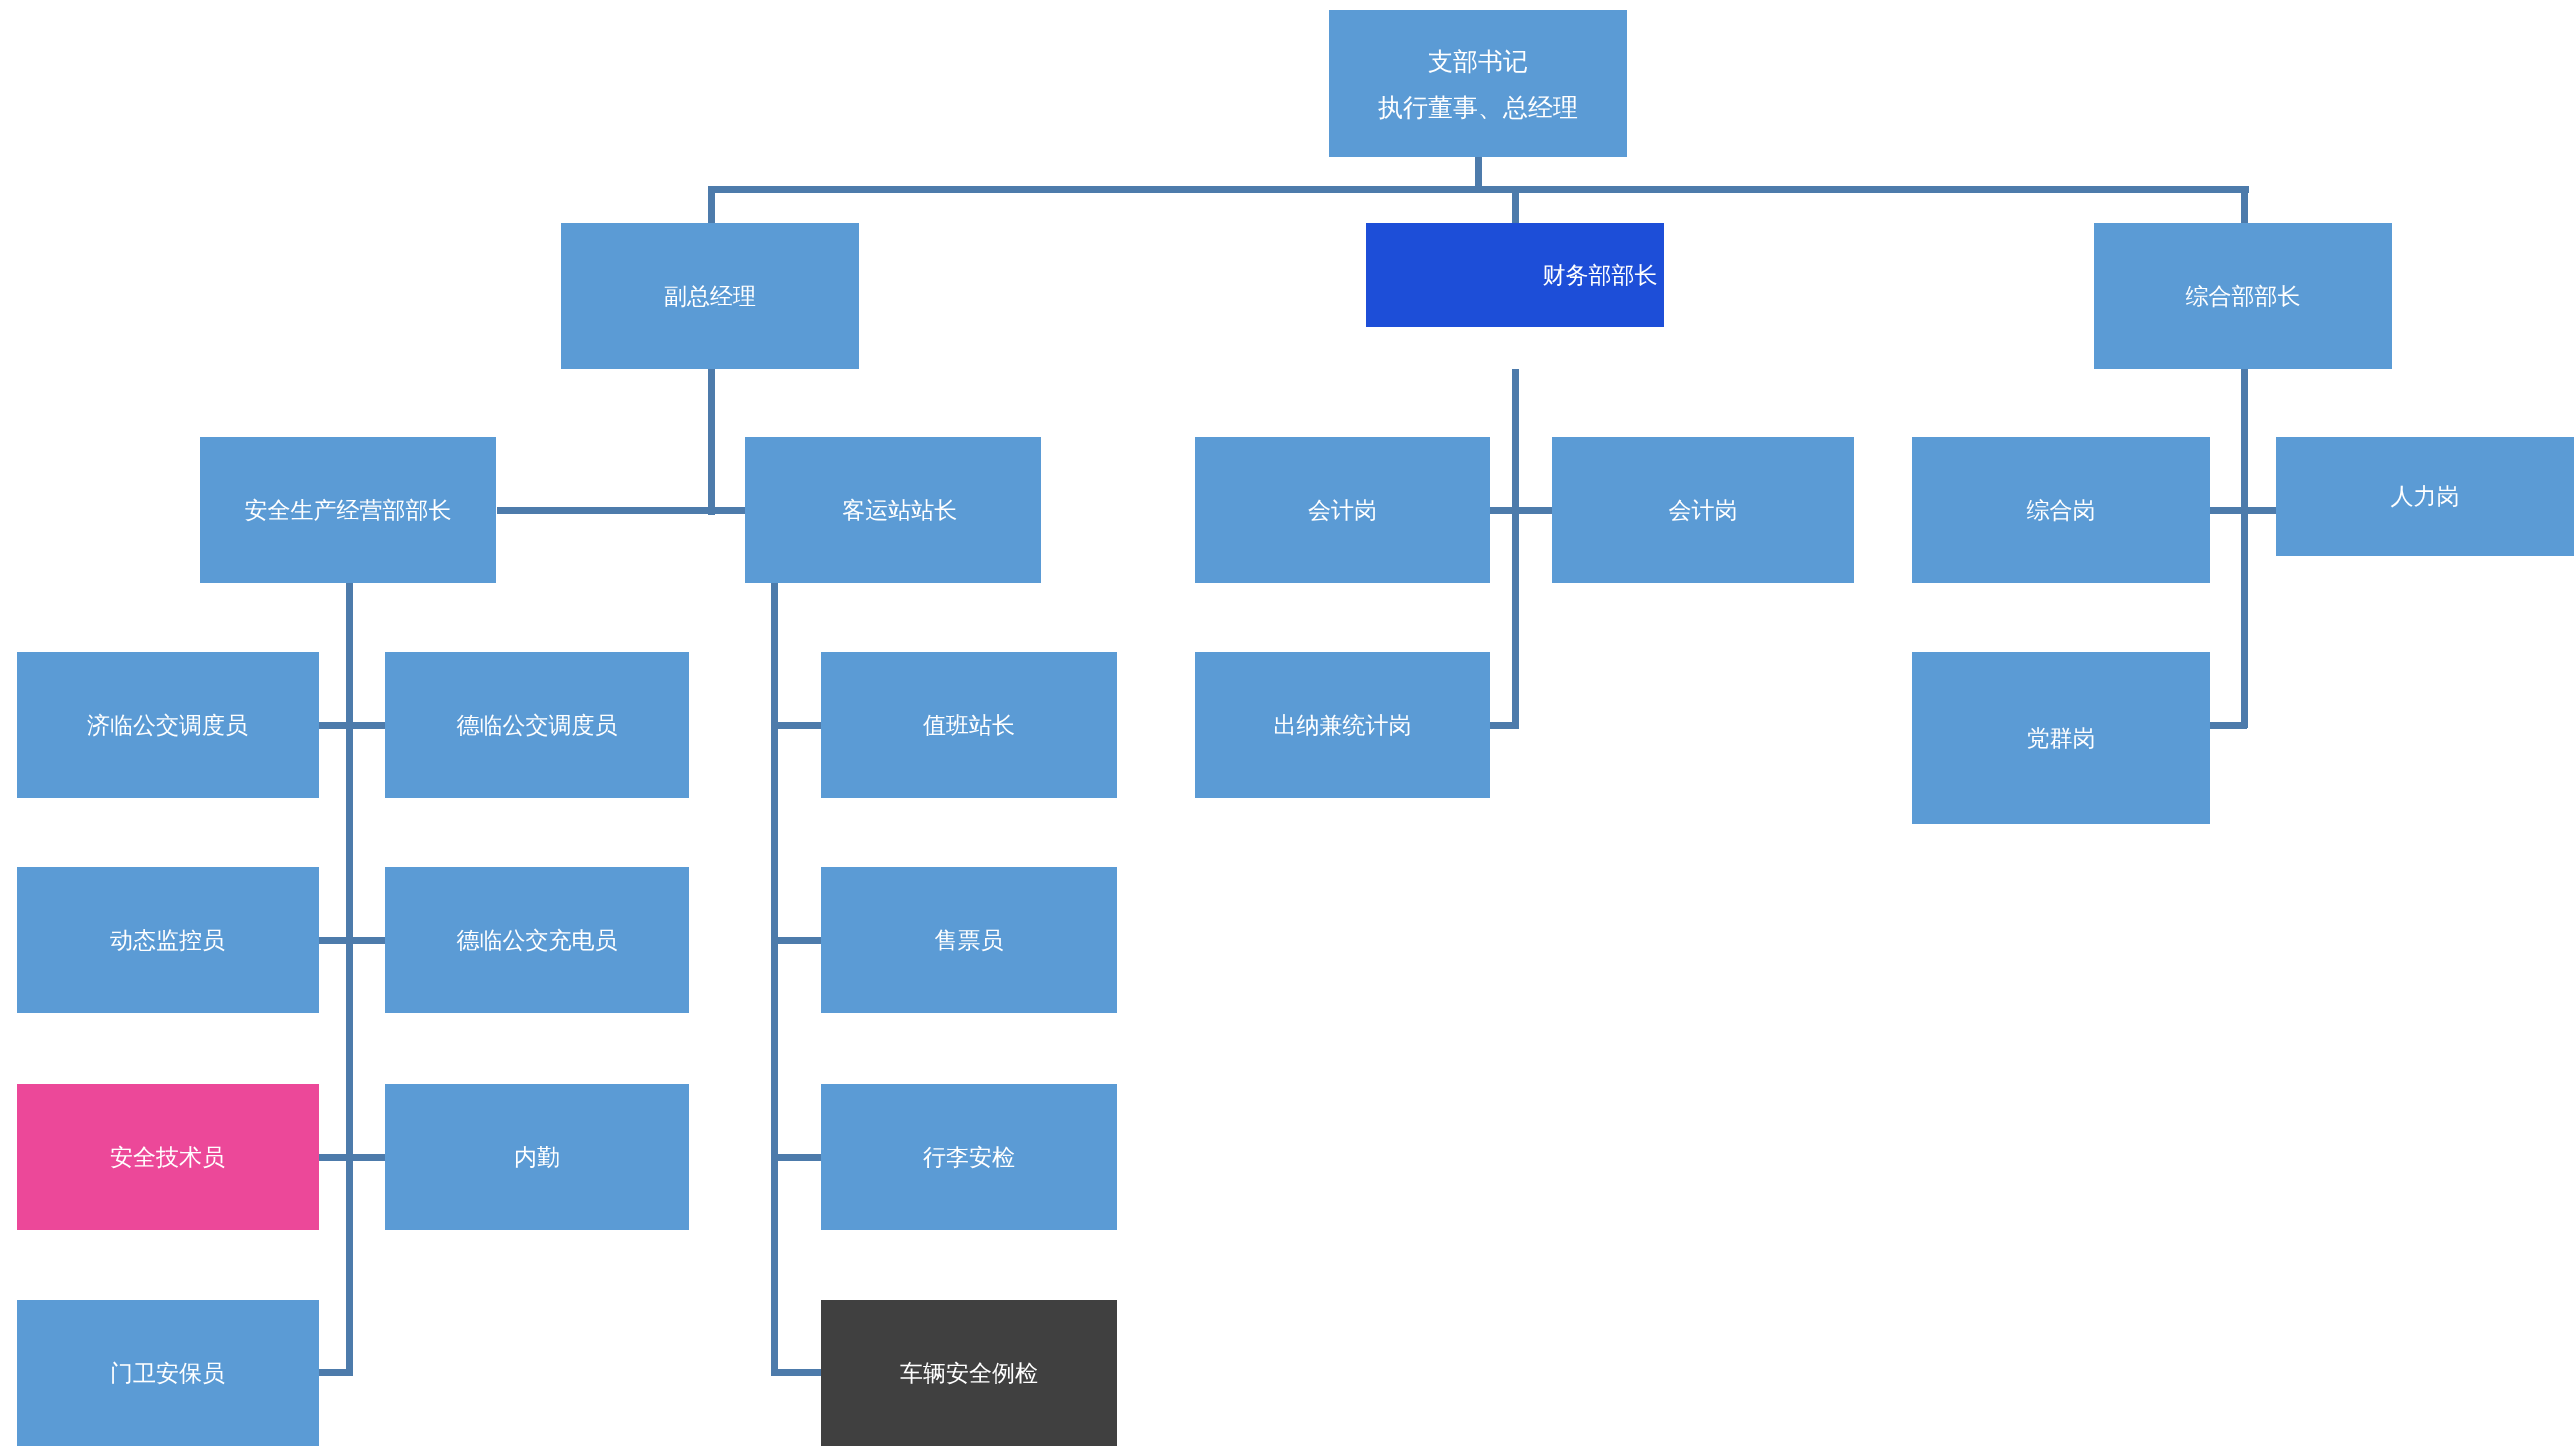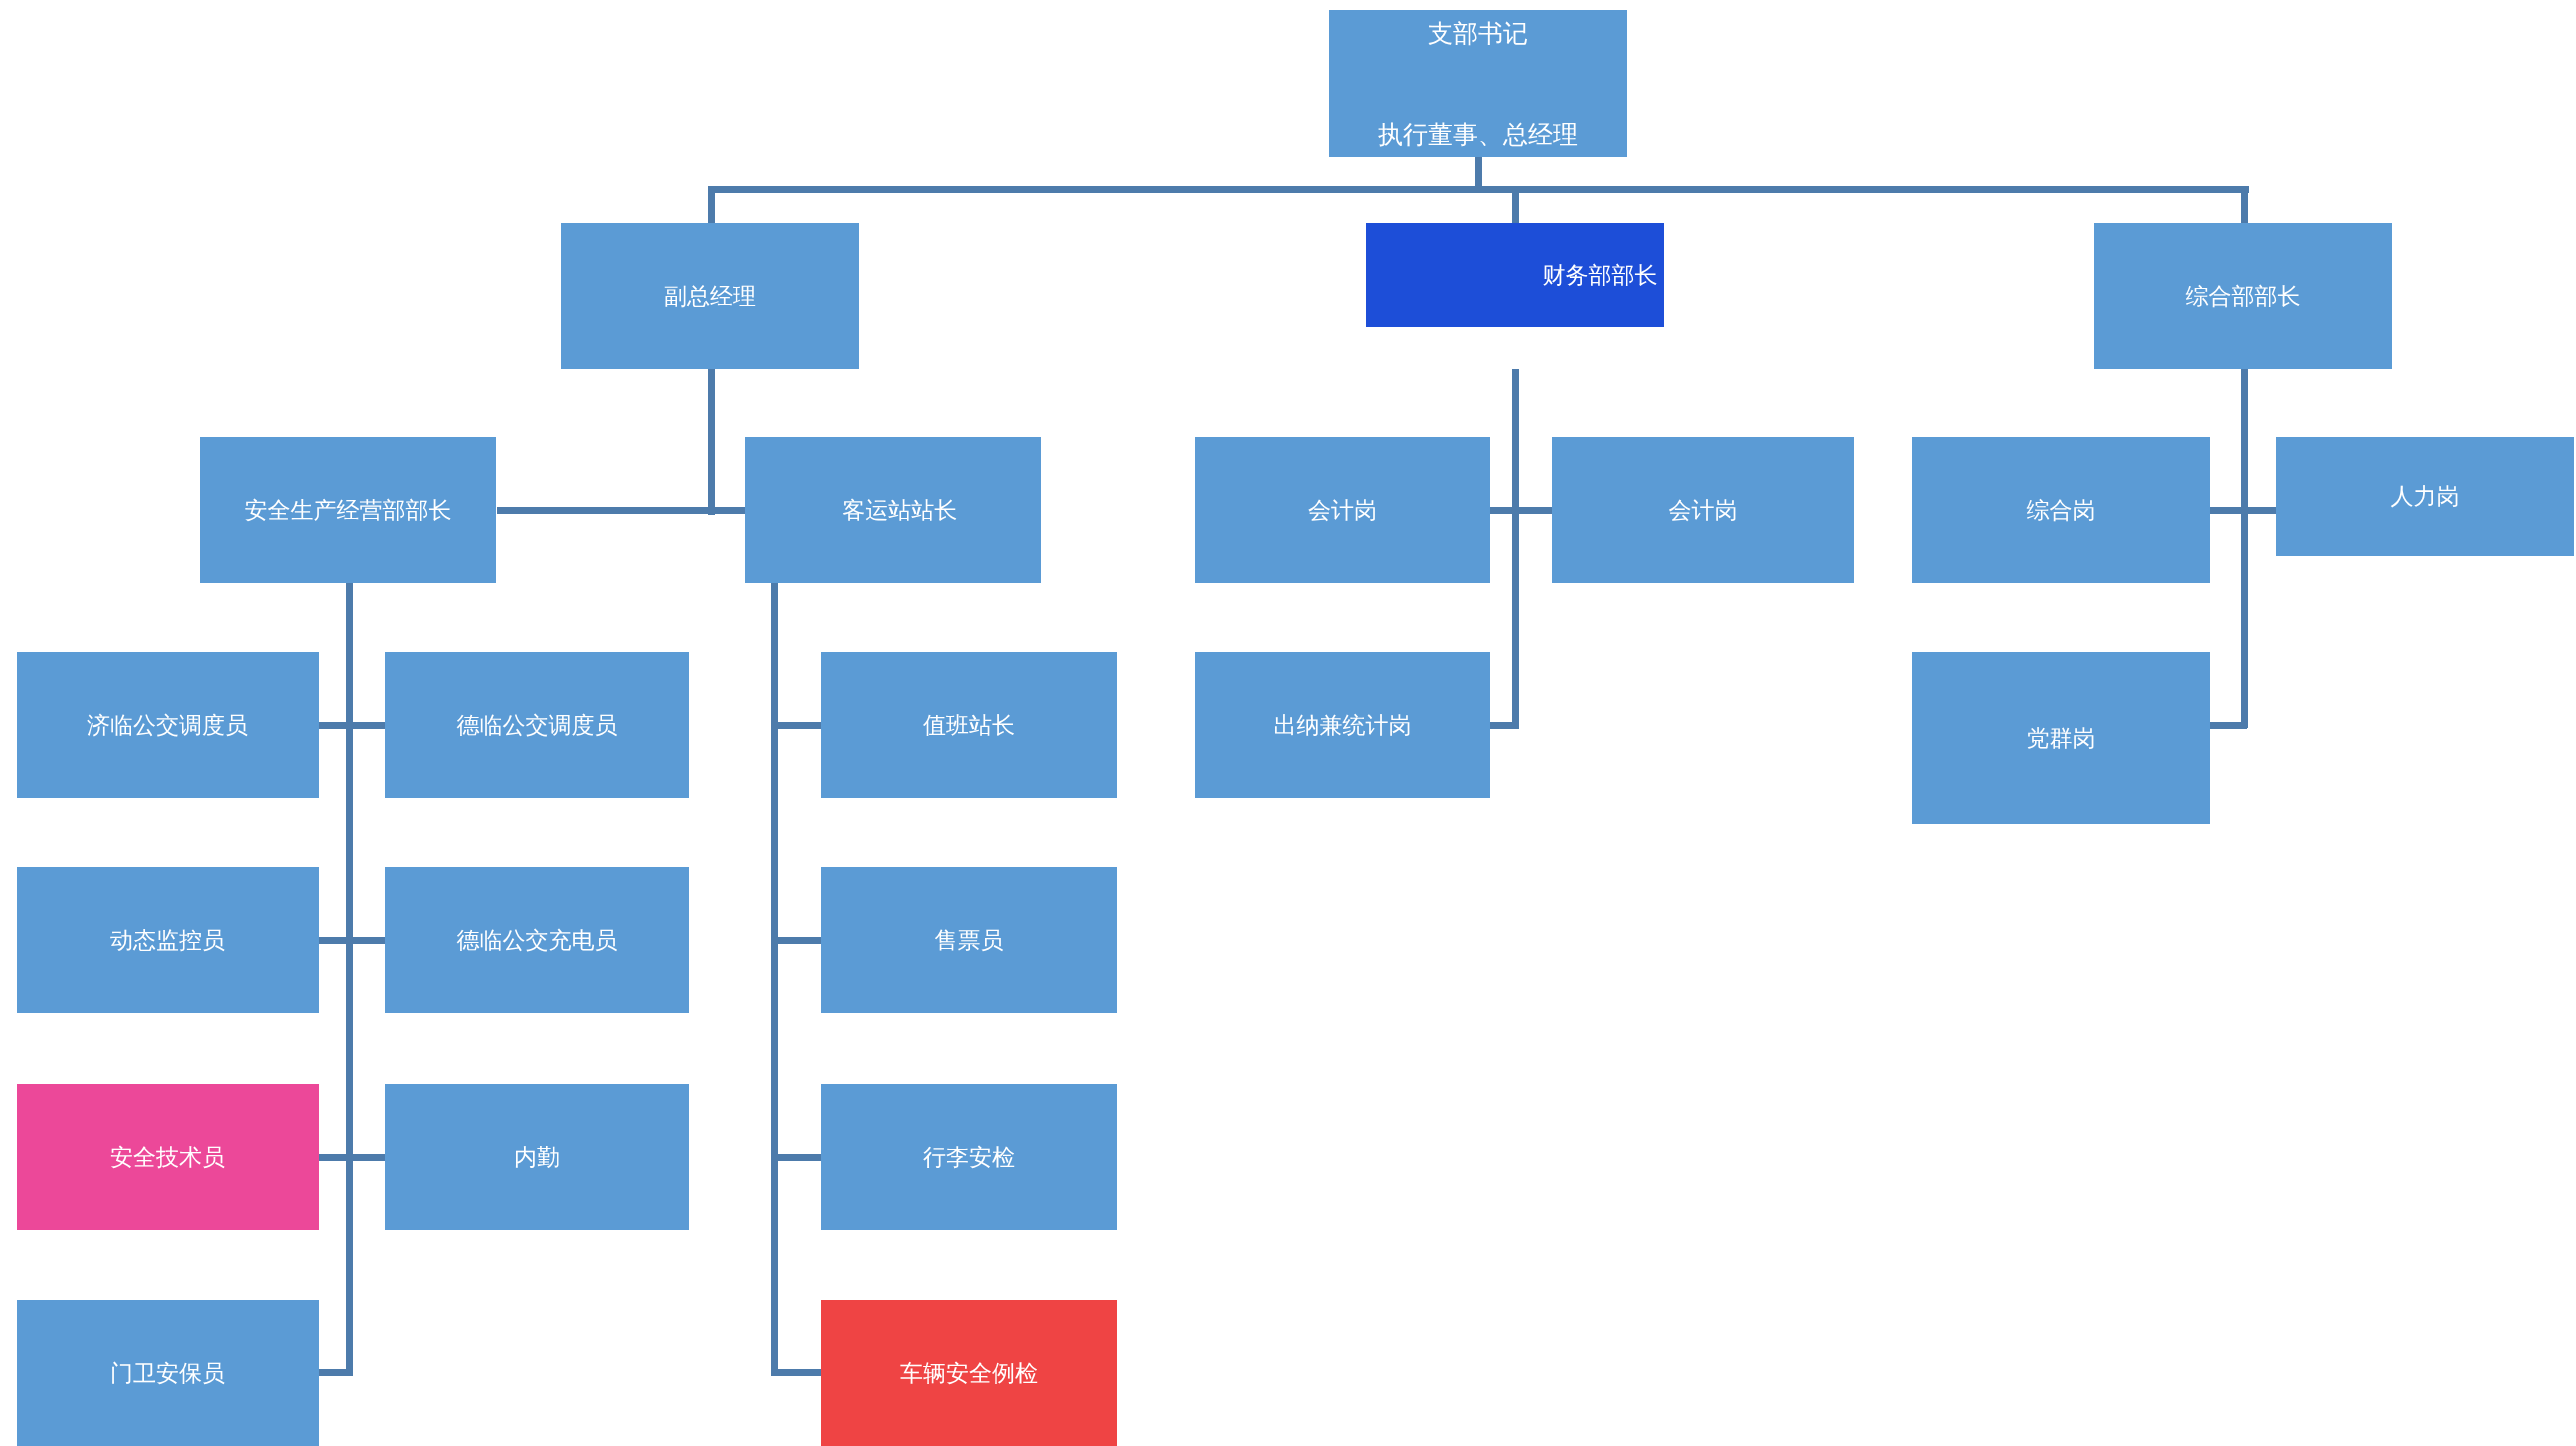--- a/index.html
+++ b/index.html
@@ -27,21 +27,20 @@
     text-align: center;
     font-size: 23px;
     line-height: 47px;
     padding: 0 6.6px;
     word-break: break-all;
   }
   .org-node.small {
     font-size: 25px;
     line-height: 46px;
     padding: 0 5px;
-    justify-content: space-between;
   }
   .org-node .label-line {
     display: block;
   }
   .connector {
     position: absolute;
     background: #4d7bab;
   }
 </style>
 </head>
@@ -134,18 +133,18 @@
       </div>
       <div class="org-node" style="left: 385px; top: 1084px; width: 304px; height: 146px; background: rgb(91, 155, 213); color: rgb(255, 255, 255);">
         <span class="label-line">内勤</span>
       </div>
       <div class="org-node" style="left: 821px; top: 1084px; width: 296px; height: 146px; background: rgb(91, 155, 213); color: rgb(255, 255, 255);">
         <span class="label-line">行李安检</span>
       </div>
       <div class="org-node" style="left: 16.6px; top: 1300px; width: 302px; height: 146px; background: rgb(91, 155, 213); color: rgb(255, 255, 255);">
         <span class="label-line">门卫安保员</span>
       </div>
-      <div class="org-node" style="left: 821px; top: 1300px; width: 296px; height: 146px; background: #ef4444; color: rgb(255, 255, 255);">
+      <div class="org-node" style="left: 821px; top: 1300px; width: 296px; height: 146px; background: #404040; color: rgb(255, 255, 255);">
         <span class="label-line">车辆安全例检</span>
       </div>
     </div>
 </div>
 
 
 </body></html>

